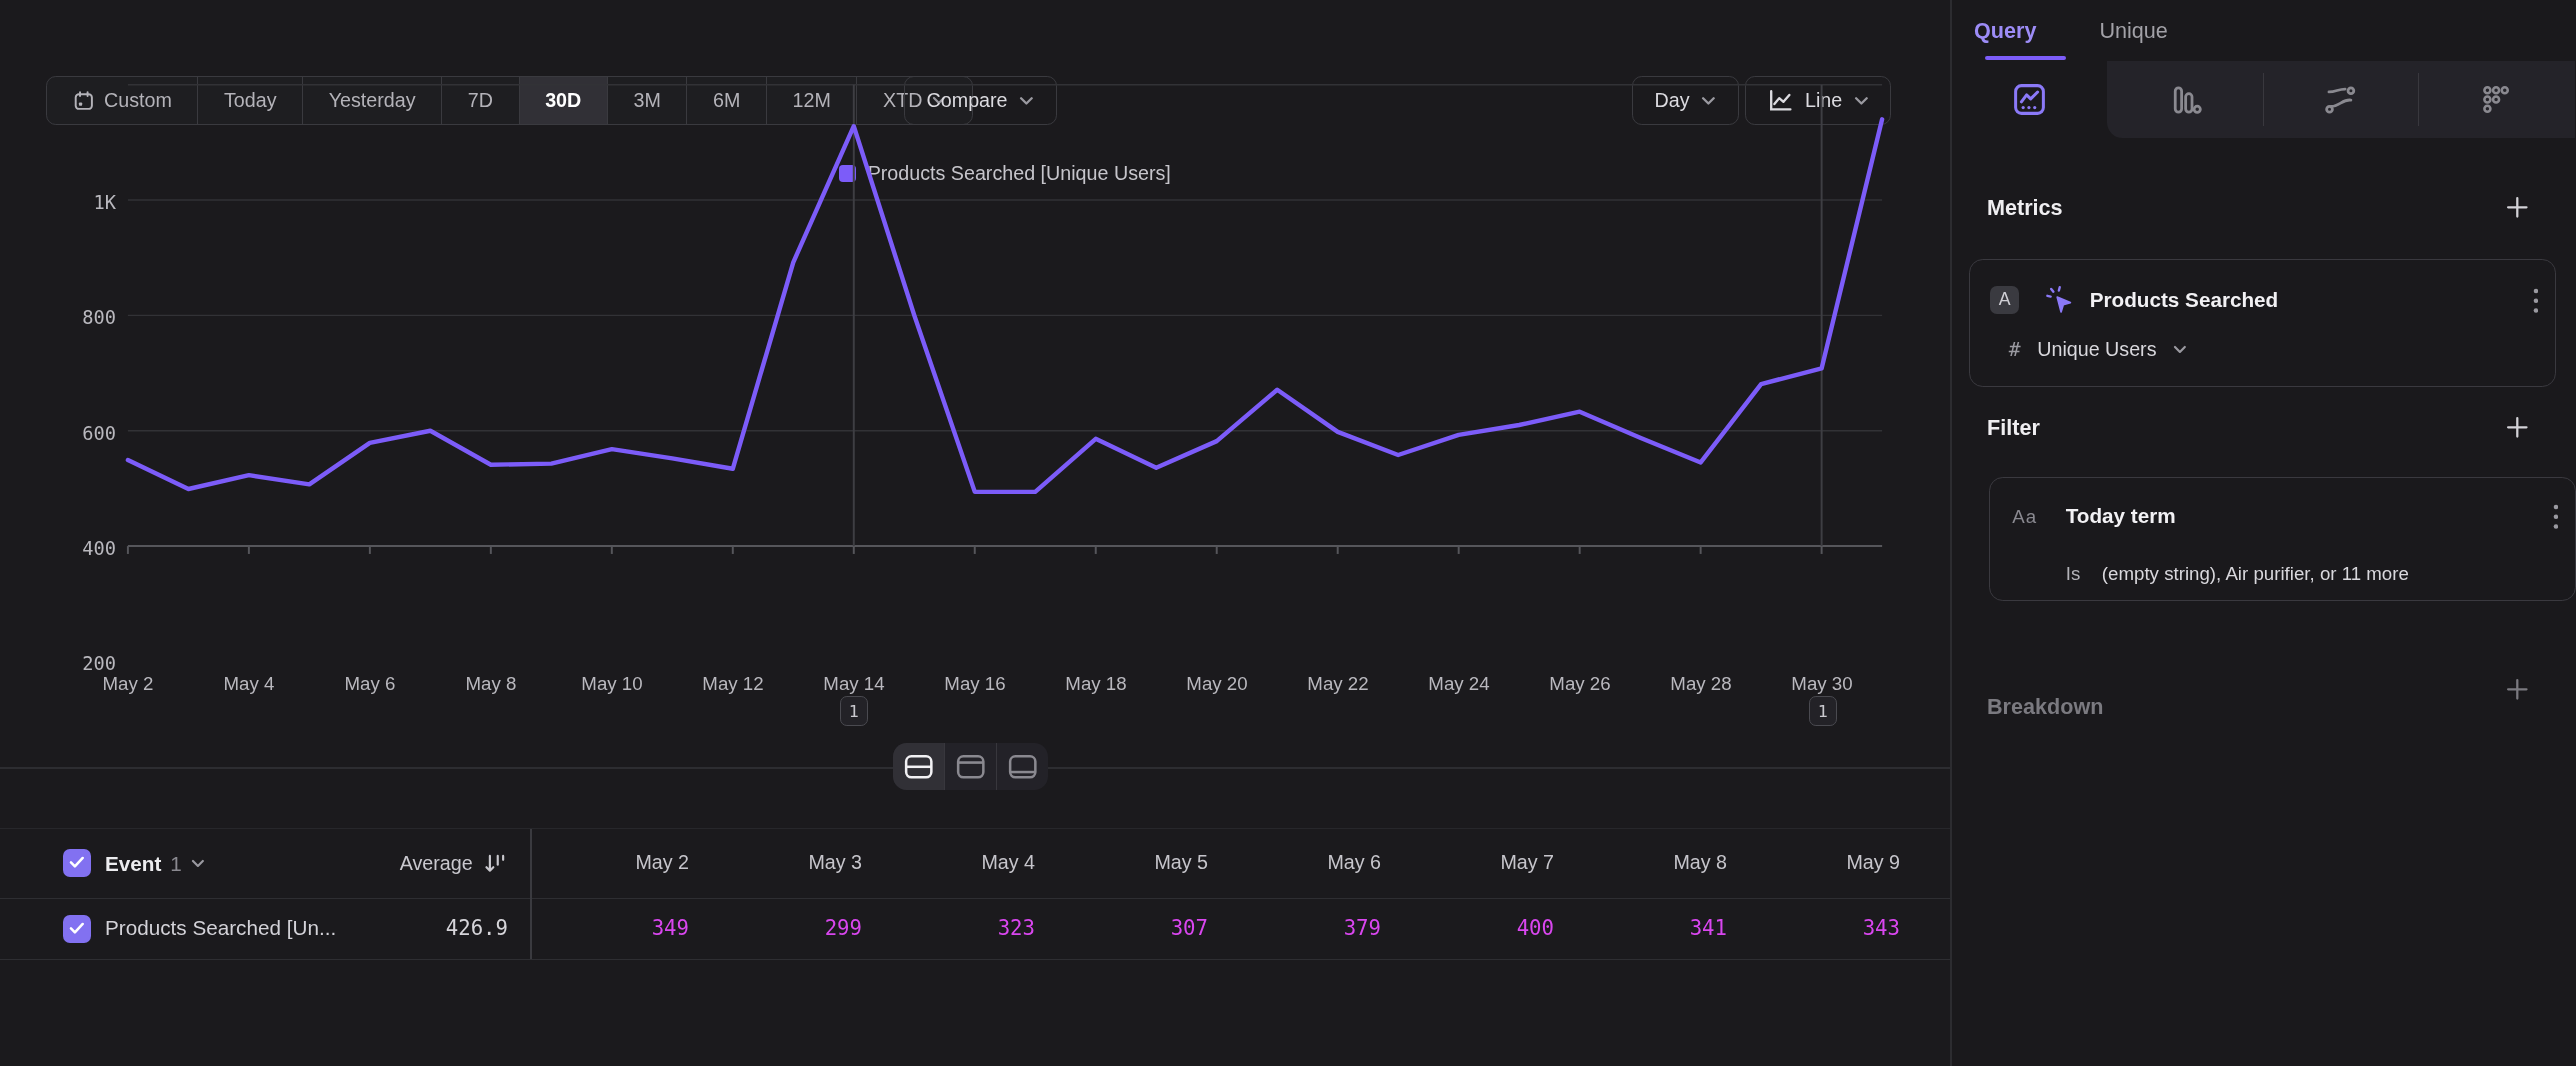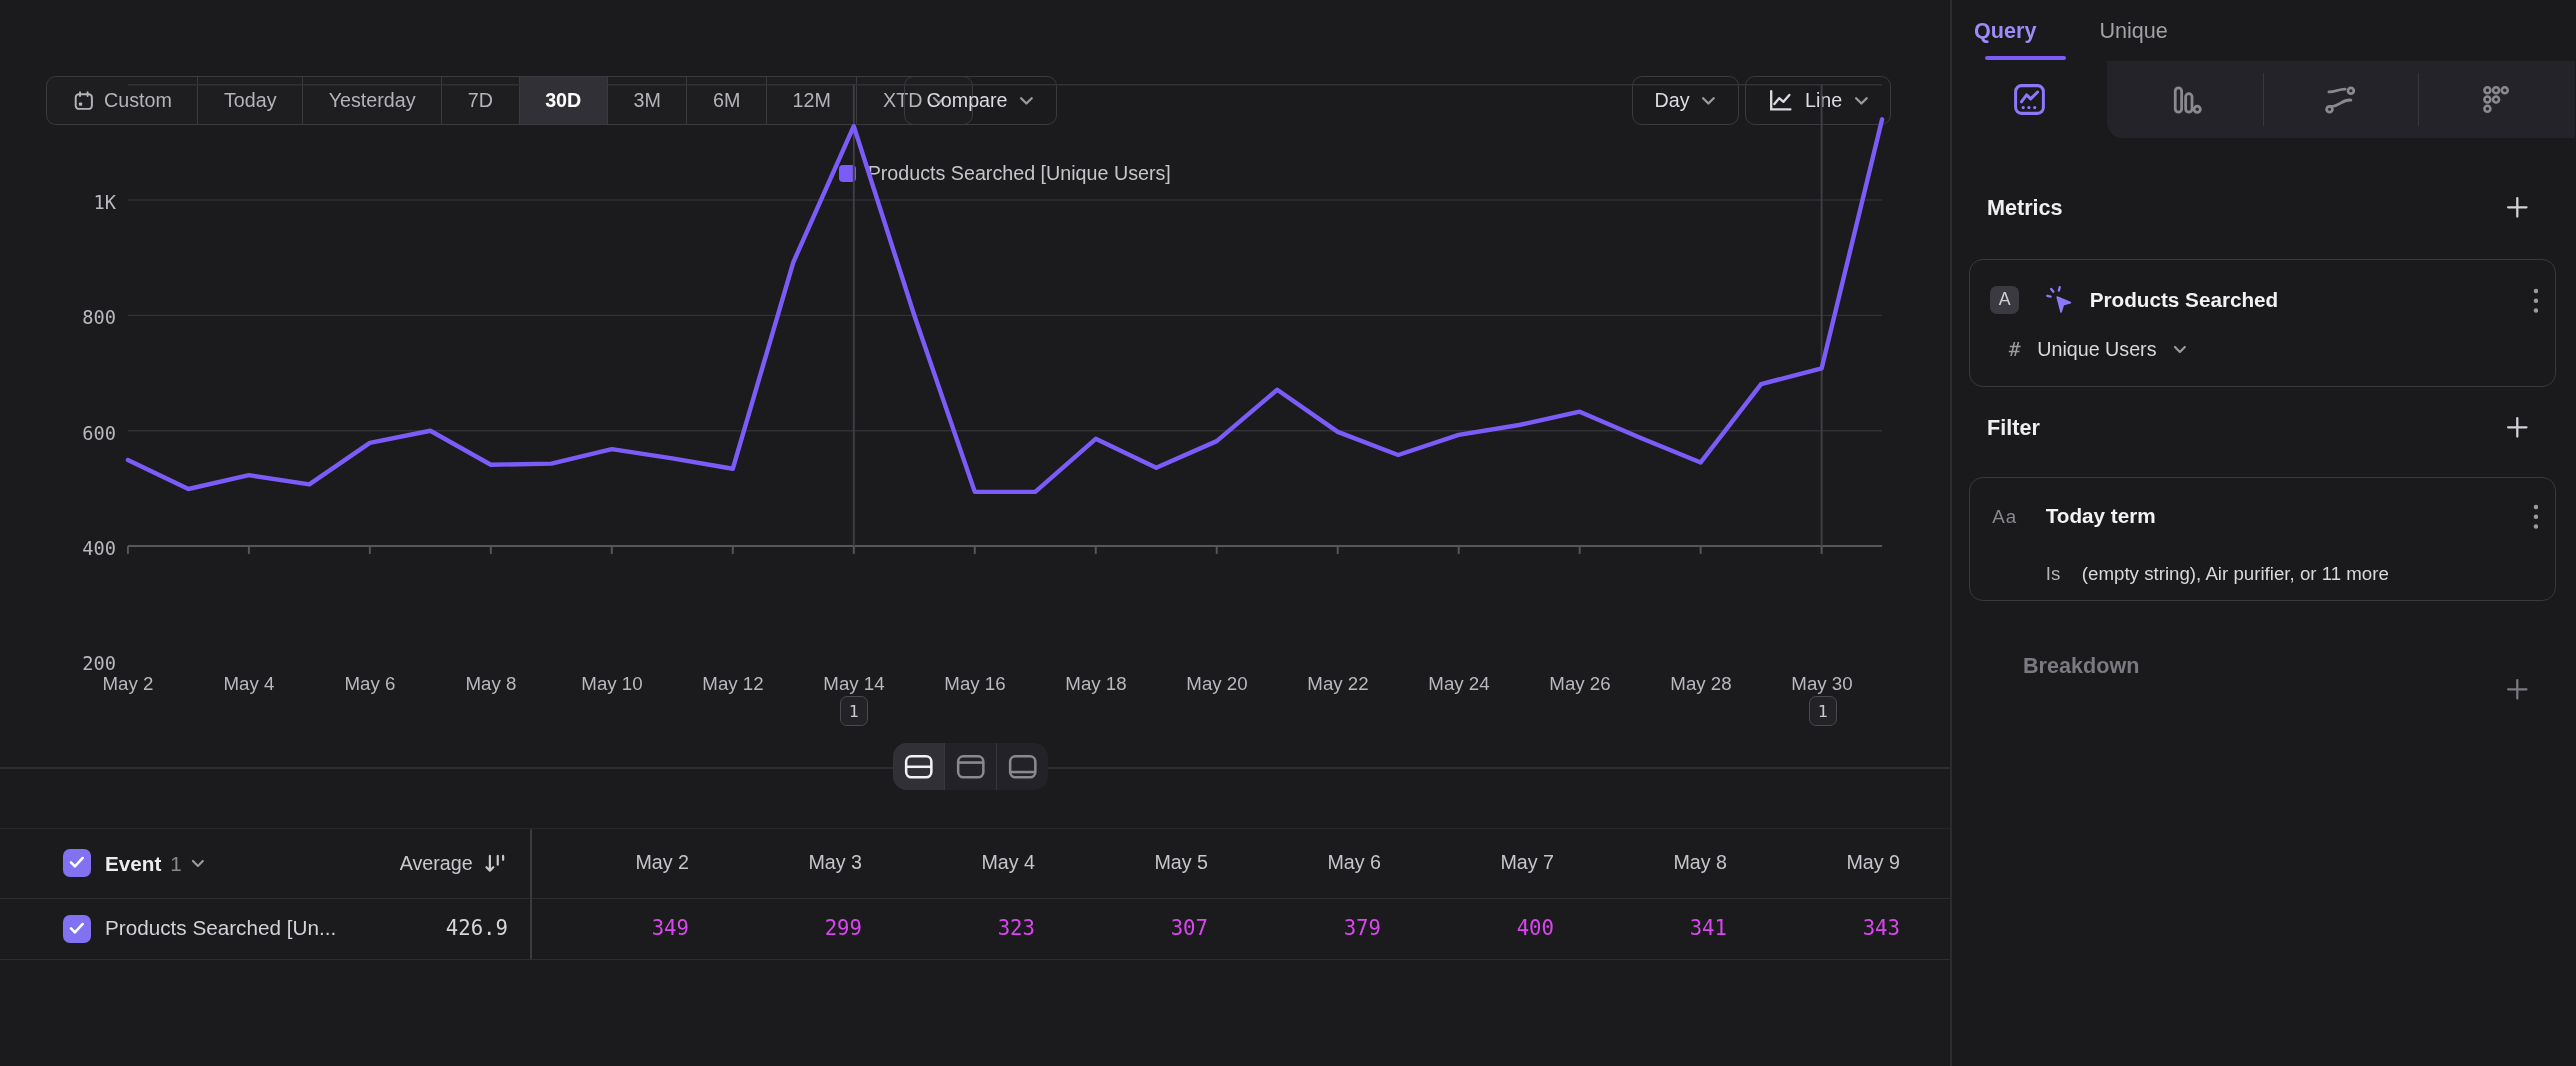--- a/index.html
+++ b/index.html
@@ -402,36 +402,36 @@
     </div>
   </div>
 
   <div class="sb-header" style="top:415px;">Filter</div>
   <div class="sb-plus" style="top:413px;">
     <svg width="26.6" height="26.6" viewBox="0 0 26 26">
       <path d="M13 4 V22 M4 13 H22" stroke="#d3d2d7" stroke-width="2.2" stroke-linecap="round"></path>
     </svg>
   </div>
 
-  <div class="card" style="top:477px; height:124px;">
+  <div class="card" style="top:477px; height:124px;margin-left:20px;">
     <div id="filter-aa">Aa</div>
     <div id="filter-title">Today term</div>
     <div class="kebab" style="top:23.6px;">
       <svg width="5.9" height="27.6" viewBox="0 0 6 28">
         <circle cx="3" cy="4" r="2.3" fill="#9a99a0"></circle>
           <circle cx="3" cy="14" r="2.3" fill="#9a99a0"></circle>
           <circle cx="3" cy="24" r="2.3" fill="#9a99a0"></circle>
       </svg>
     </div>
     <div id="filter-cond">
       <span class="op">Is</span>
       <span class="val">(empty string), Air purifier, or 11 more</span>
     </div>
   </div>
 
-  <div class="sb-header" id="breakdown-header" style="top:653px;margin-left:36px;">Breakdown</div>
+  <div class="sb-header" id="breakdown-header" style="top:694px;">Breakdown</div>
   <div class="sb-plus" style="top:675px;">
     <svg width="26.6" height="26.6" viewBox="0 0 26 26">
       <path d="M13 4 V22 M4 13 H22" stroke="#7b7a80" stroke-width="2.2" stroke-linecap="round"></path>
     </svg>
   </div>
 </div>
 
 
 </body></html>

